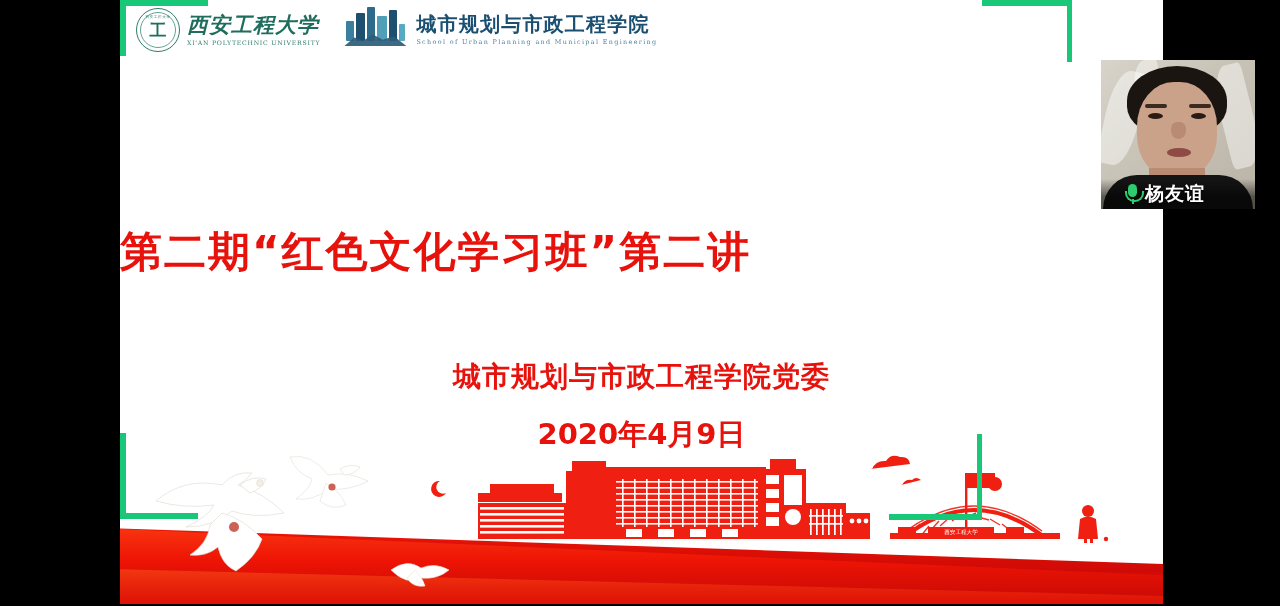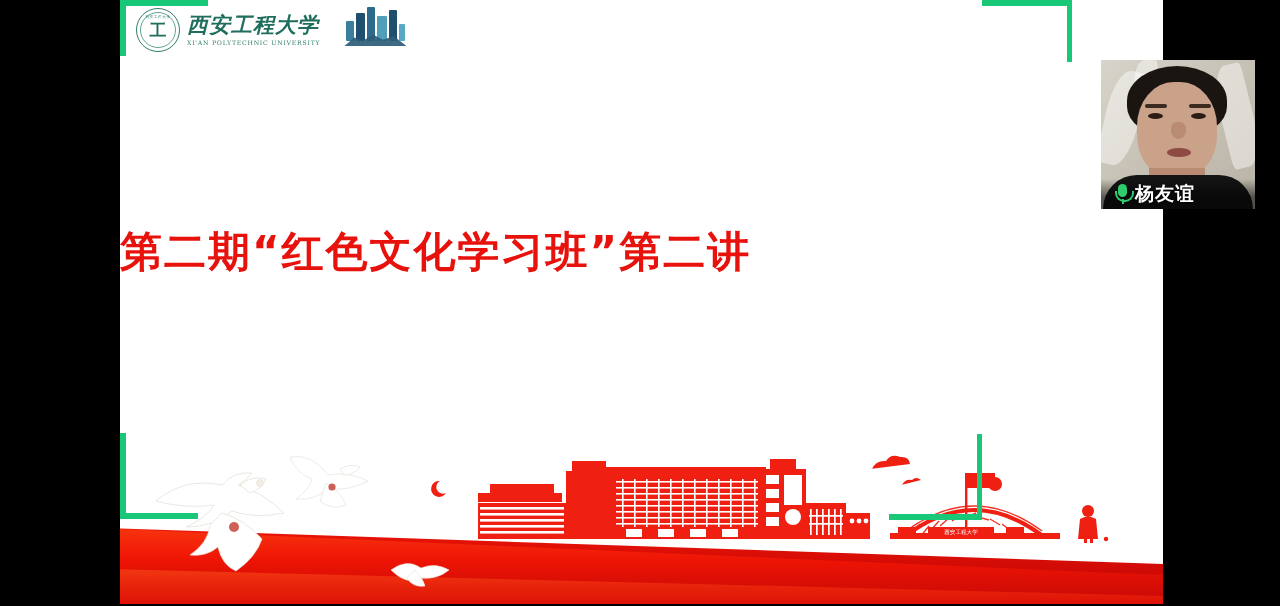--- a/index.html
+++ b/index.html
@@ -113,21 +113,21 @@
   #cam .brow{position:absolute;width:22px;height:4px;background:#3a2a20;border-radius:2px;}
   #cam .eye{position:absolute;width:15px;height:6px;background:#2a1c14;border-radius:50%;}
   #cam .nose{position:absolute;left:70px;top:62px;width:15px;height:17px;
        background:#b98b72;border-radius:40% 40% 50% 50%;}
   #cam .mouth{position:absolute;left:66px;top:88px;width:24px;height:9px;
        background:#8d4b44;border-radius:50%;}
   #cam .neck{position:absolute;left:48px;top:108px;width:56px;height:24px;background:#b98b72;}
   #cam .shoulders{position:absolute;left:2px;bottom:0;width:150px;height:34px;
        background:#141414;border-radius:46px 46px 0 0;}
   #cam .namebar{position:absolute;left:0;bottom:0;width:100%;height:30px;
-       display:flex;align-items:center;gap:4px;padding-left:13px;box-sizing:border-box;
+       display:flex;align-items:center;gap:4px;padding-left:23px;box-sizing:border-box;
        background:linear-gradient(180deg,rgba(0,0,0,0) 0%,rgba(0,0,0,.55) 60%);}
   #cam .nm{color:#fff;font-size:19px;font-weight:600;letter-spacing:1px;
        text-shadow:0 1px 2px #000;font-family:"DejaVu Sans",sans-serif;}
   .mic{width:17px;height:20px;position:relative;flex:0 0 auto;}
   .mic .cap{position:absolute;left:4px;top:0;width:9px;height:13px;
        background:#2ecb6f;border-radius:4.5px;}
   .mic .arc{position:absolute;left:1px;top:7px;width:15px;height:9px;
        border:2px solid #2ecb6f;border-top:none;border-radius:0 0 9px 9px;}
   .mic .stem{position:absolute;left:7.5px;top:15px;width:2px;height:5px;background:#2ecb6f;}
 </style>
@@ -156,23 +156,29 @@
       <div class="bldg-mark">
         <span class="bar" style="left:2px;width:8px;height:20px;background:#3b7f9e;"></span>
         <span class="bar" style="left:12px;width:9px;height:28px;background:#1f4f6e;"></span>
         <span class="bar" style="left:23px;width:8px;height:34px;background:#2d6b8c;"></span>
         <span class="bar" style="left:33px;width:10px;height:25px;background:#4f9fb8;"></span>
         <span class="bar" style="left:45px;width:8px;height:31px;background:#1f4f6e;"></span>
         <span class="bar" style="left:55px;width:6px;height:17px;background:#58aac2;"></span>
         <span class="hill"></span>
       </div>
 
+      <div class="col-name">
+        <span class="col-cn">城市规划与市政工程学院</span>
+        <span class="col-en">School of Urban Planning and Municipal Engineering</span>
+      </div>
     </div>
 
     <div id="title-sub">第二期“红色文化学习班”第二讲</div>
+    <div id="org-line">城市规划与市政工程学院党委</div>
+    <div id="date-line">2020年4月9日</div>
 
     <svg id="skyline" viewBox="0 0 740 105">
       <g fill="#ef1f12">
 
         <path d="M20 30 a8 8 0 1 0 6 12 a6.4 6.4 0 1 1 -6 -12z"></path>
 
         <rect x="58" y="52" width="88" height="36"></rect>
         <rect x="58" y="42" width="84" height="9"></rect>
         <rect x="70" y="33" width="64" height="9"></rect>
         <g fill="#ffffff">

